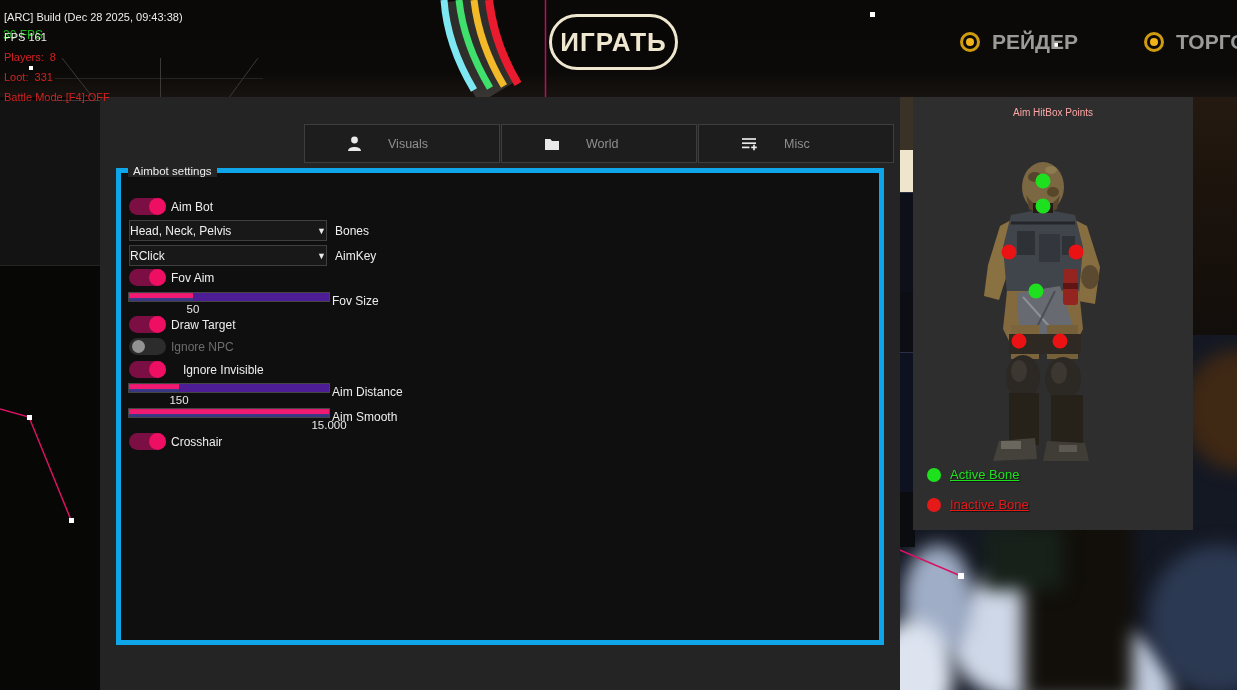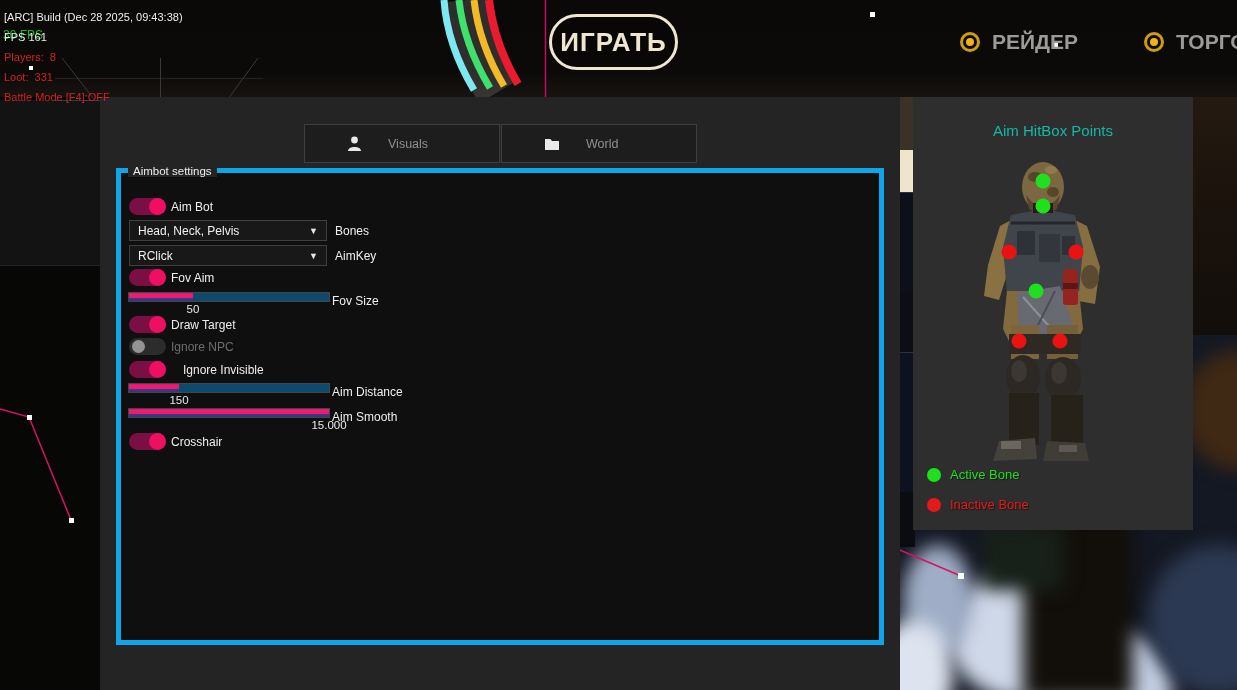--- a/index.html
+++ b/index.html
@@ -46,38 +46,38 @@
 
   .ctl-label{position:absolute;font-size:12px;color:#eeeeee;white-space:nowrap;}
   .ctl-label.dim{color:#6d6d6d;}
 
   .toggle{position:absolute;width:37px;height:17px;border-radius:9px;background:#2c2c2c;}
   .toggle .knob{position:absolute;top:2px;left:3px;width:13px;height:13px;border-radius:50%;background:#939393;}
   .toggle.on{background:#7b0e43;}
   .toggle.on .knob{top:0;left:20px;width:17px;height:17px;background:#ee0e62;}
 
   .dropdown{position:absolute;width:198px;height:21px;background:#181818;border:1px solid #3f3f3f;
-            box-sizing:border-box;display:flex;align-items:center;padding:0 8px;}
+            box-sizing:border-box;display:flex;align-items:center;padding:0 0;}
   .dd-value{flex:1;font-size:12px;color:#f0f0f0;}
   .dd-arrow{font-size:9px;color:#e8e8e8;}
 
-  .slider{position:absolute;width:200px;height:8px;background:#0c4a6e;border:1px solid #454545;box-sizing:content-box;}
+  .slider{position:absolute;width:200px;height:8px;background:#4c1d95;border:1px solid #454545;box-sizing:content-box;}
   .slider-fill{position:absolute;left:0;top:0;height:100%;width:0;
       background:linear-gradient(180deg,#d61a67 0%,#f21a73 18%,#ee1970 58%,#3c3c8c 62%,#34347e 100%);}
   .slider-value{position:absolute;top:10px;transform:translateX(-50%);font-size:11.5px;color:#e8e8e8;}
 
   
   .hitbox{position:absolute;left:913px;top:97px;width:280px;height:433px;background:#2e2e2e;z-index:6;}
-  .hb-title{position:absolute;left:0;right:0;top:10px;text-align:center;font-size:15px;color:#14b8a6;margin-top:15px;}
+  .hb-title{position:absolute;left:0;right:0;top:10px;text-align:center;font-size:10px;color:#fca5a5;}
   .model{position:absolute;inset:0;}
   .bone-dot{position:absolute;width:15px;height:15px;border-radius:50%;background:#ea1212;
             transform:translate(-50%,-50%);}
   .bone-dot.active{background:#1fe01f;}
   .legend-item{position:absolute;left:14px;display:flex;align-items:center;gap:9px;font-size:13px;
-               text-shadow:1px 1px 1px #161616;}
+               text-shadow:1px 1px 1px #161616;text-decoration:underline;}
   .legend-dot{width:14px;height:14px;border-radius:50%;}
   .legend-dot.green{background:#1ee11e;}
   .legend-dot.red{background:#e61919;}
   .legend-item.green{color:#1ee11e;}
   .legend-item.red{color:#e61919;}
 </style>
 </head>
 <body>
 
 <div class="screen">
@@ -174,20 +174,32 @@
       </svg>
       <span>World</span>
     </div>
     <div class="tab boxed" style="left:204px">
       <svg width="15" height="16" viewBox="0 0 15 16">
         <circle cx="7.5" cy="4" r="3.4" fill="#e9e9e9"></circle>
         <path d="M1,15 C1,9.5 14,9.5 14,15 Z" fill="#e9e9e9"></path>
       </svg>
       <span>Visuals</span>
     </div>
+    <div class="tab boxed" style="left:598px">
+      <svg width="17" height="15" viewBox="0 0 17 15">
+        <g stroke="#e9e9e9" stroke-width="1.7">
+          <line x1="1" y1="3" x2="15" y2="3"></line>
+          <line x1="1" y1="7.2" x2="15" y2="7.2"></line>
+          <line x1="1" y1="11.4" x2="8.5" y2="11.4"></line>
+          <line x1="13" y1="8.7" x2="13" y2="14.3"></line>
+          <line x1="10.2" y1="11.4" x2="15.8" y2="11.4"></line>
+        </g>
+      </svg>
+      <span>Misc</span>
+    </div>
 
     <div class="groupbox">
       <div class="group-label">Aimbot settings</div>
 
       <div class="toggle on" style="left:8px;top:25px">
           <div class="knob"></div>
         </div>
       <div class="ctl-label" style="left:50px;top:27px">Aim Bot</div>
 
       <div class="dropdown" style="left:8px;top:47px">

